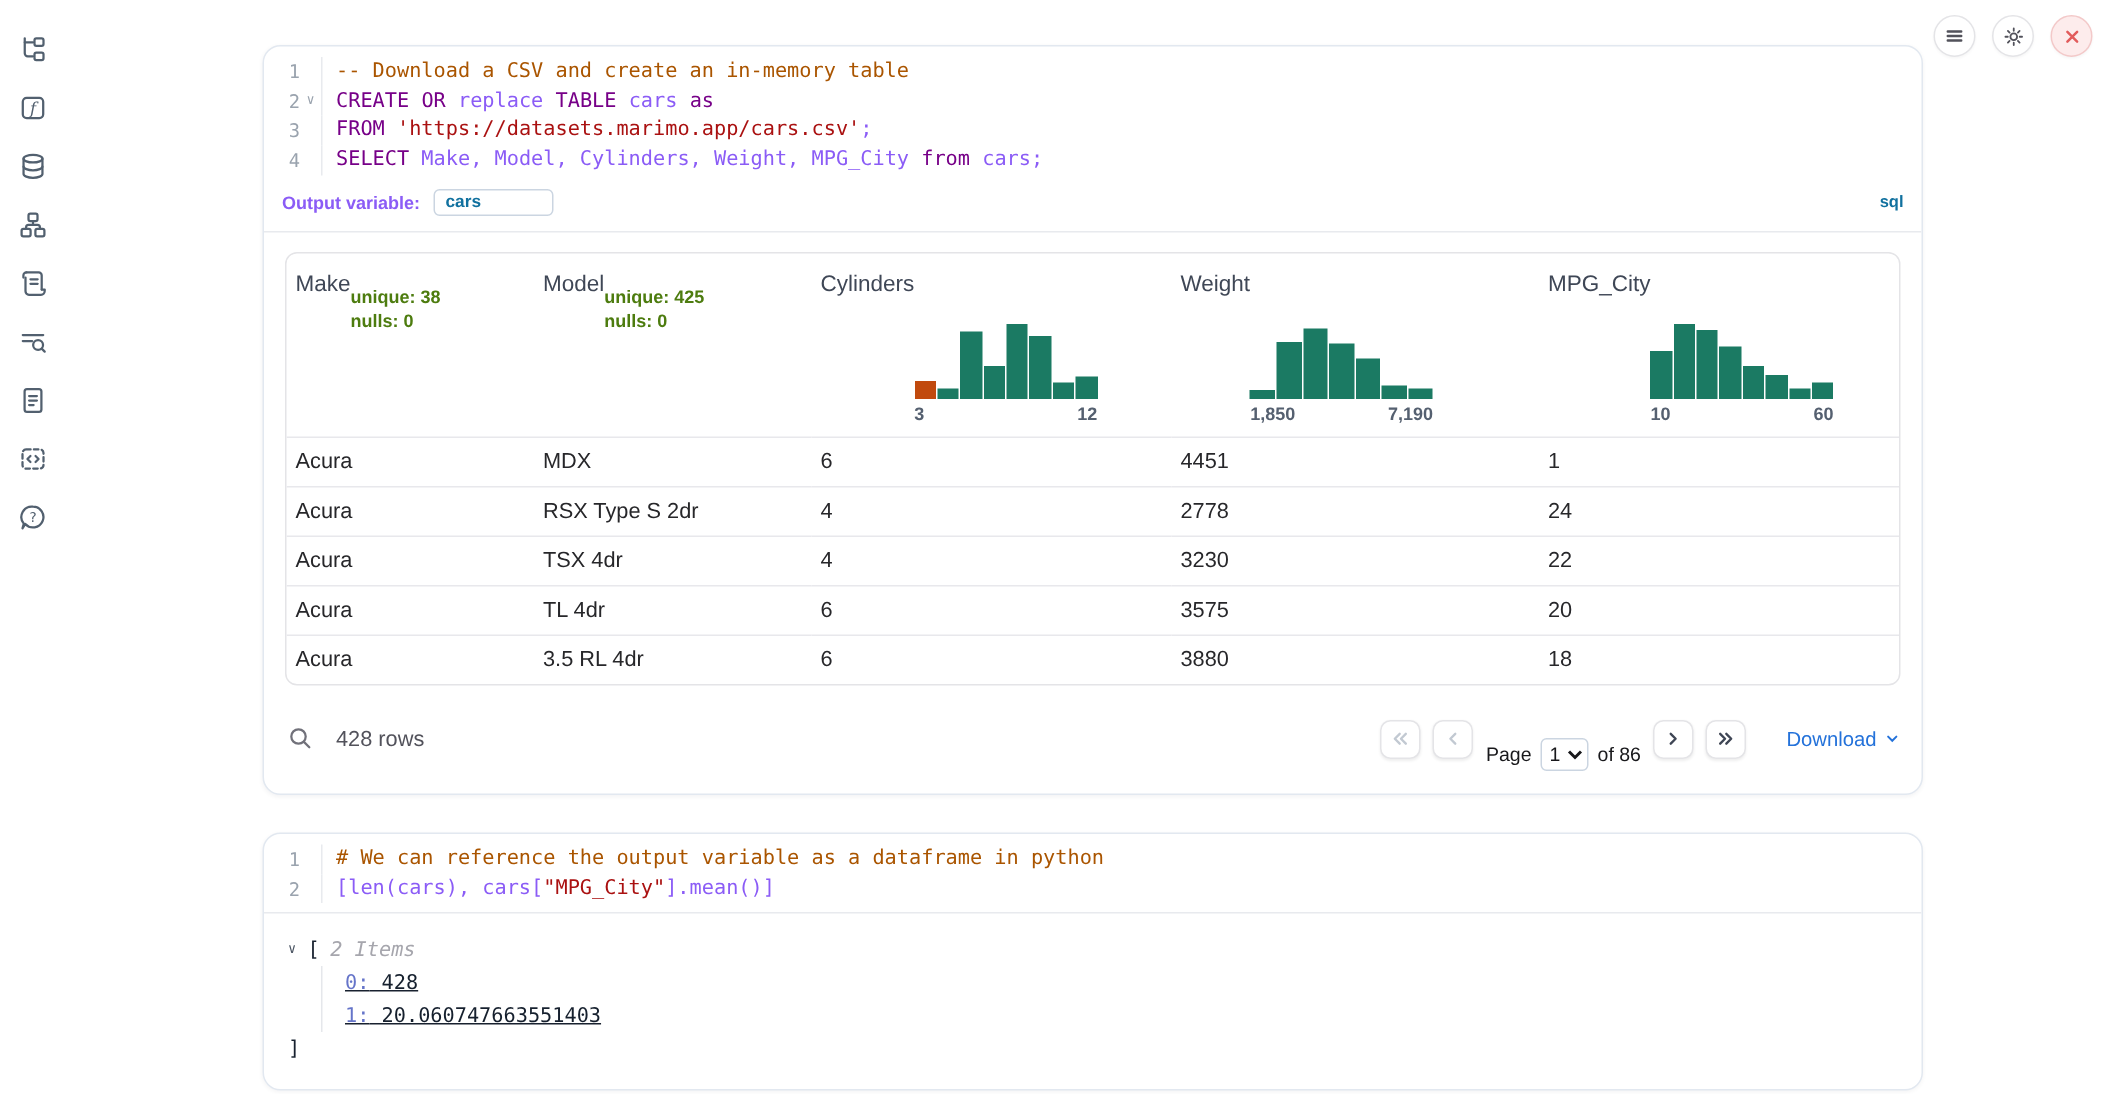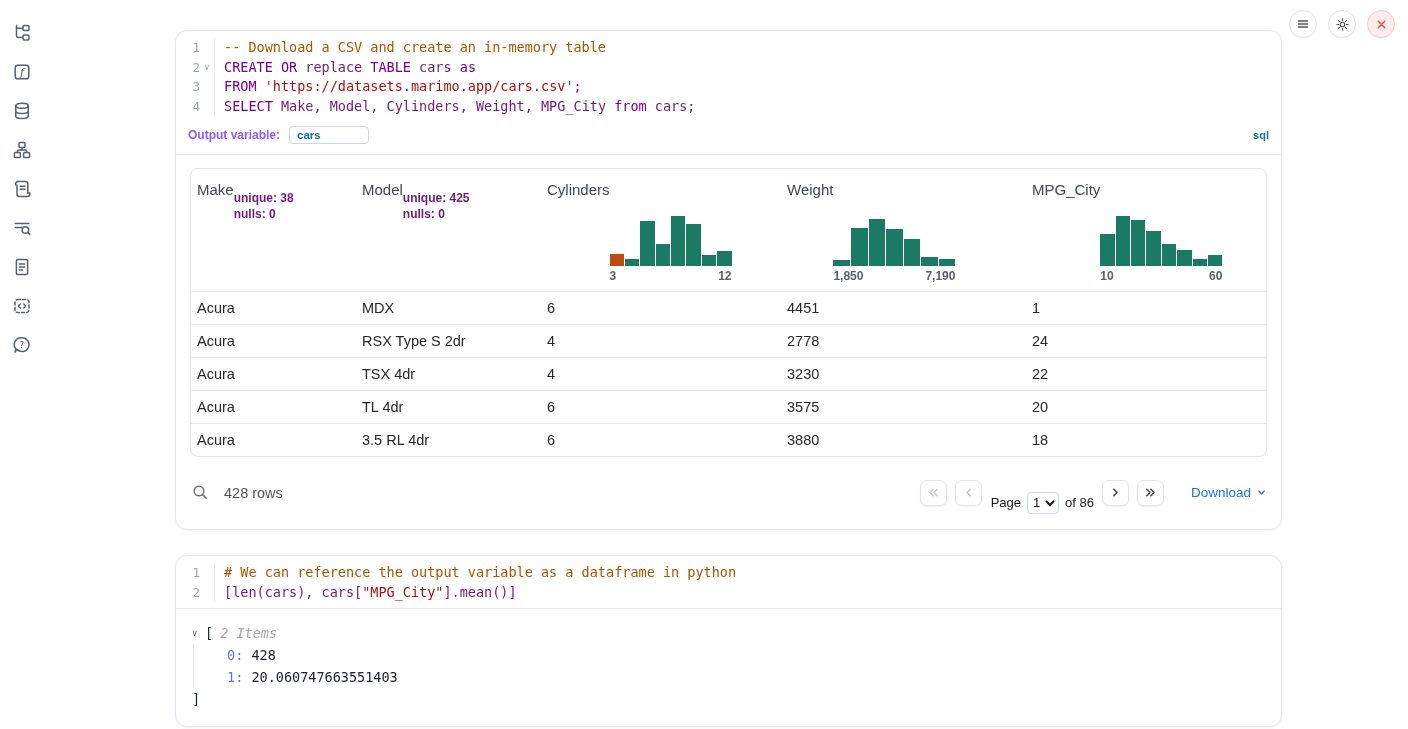--- a/index.html
+++ b/index.html
@@ -32,38 +32,38 @@
   .code-area { padding: 7px 0 6px; font-family: "DejaVu Sans Mono", monospace;
     font-size: 13.5px; line-height: 19.7px; color: #1a1f27; cursor: text; }
   .code-line { display: flex; }
   .gutter-num { flex: none; width: 24px; text-align: right; color: #9aa3ae; font-size: 12.5px; }
   .fold-gutter { flex: none; width: 15px; text-align: center; color: #9aa3ae; font-size: 9px;
     border-right: 1px solid #e8eaee; }
   .code-content { padding-left: 9px; white-space: pre; }
   .tok-comment { color: #aa5500; }
   .tok-keyword { color: #770088; }
   .tok-string  { color: #aa1111; }
-  .tok-plain   { color: #701a75; }
+  .tok-plain   { color: #8b5cf6; }
 
   
   .outvar-row { display: flex; align-items: center; gap: 9px; padding: 3px 12px 10px; }
   .outvar-label { font-size: 12px; font-weight: 700; color: #8b5cf6; }
   .outvar-input { width: 80px; height: 18px; border: 1px solid #cbd5e1; border-radius: 4px;
     font-family: "Liberation Sans", sans-serif; font-size: 11.5px; font-weight: 700;
     color: #11719f; padding: 1px 7px; outline: none; }
   .lang-badge { margin-left: auto; font-size: 11px; font-weight: 700; color: #11719f; cursor: pointer; }
   .cell-divider { border-top: 1px solid #e8eaee; }
 
   
   .table-card { margin: 13px 14px 4px; border: 1px solid #e4e4e7; border-radius: 8px; overflow: hidden; }
   table { width: 100%; border-collapse: collapse; table-layout: fixed; }
   th { vertical-align: top; text-align: left; padding: 12px 6px 8px; cursor: pointer; }
   .th-inner { display: flex; height: 102px; }
   .col-name { font-size: 15px; font-weight: 400; color: #3f4756; }
-  .col-stats { margin-top: 9px; font-size: 12px; color: #701a75; line-height: 1.38; }
+  .col-stats { margin-top: 9px; font-size: 12px; color: #4d7c0f; line-height: 1.38; }
   .hist-wrap { margin-top: auto; }
   .hist-bars { display: flex; align-items: flex-end; gap: 1px; height: 52px; width: 122px; }
   .hist-bar { flex: 1 1 0; }
   .hist-labels { display: flex; justify-content: space-between; width: 122px;
     font-size: 12px; color: #556070; margin-top: 3px; }
   td { padding: 8px 6px; border-top: 1px solid #e8e8ec; font-size: 14.5px; color: #27272a; }
 
   
   .table-footer { display: flex; align-items: center; padding: 11px 14px 15px; }
   .search-btn { background: none; border: none; cursor: pointer; display: flex; padding: 2px; }
@@ -83,21 +83,21 @@
     border: none; cursor: pointer; color: #2472da; font-family: "Liberation Sans", sans-serif;
     font-size: 13.5px; font-weight: 500; }
   .download-btn svg { stroke: #2472da; fill: none; stroke-width: 1.7; stroke-linecap: round; }
 
   
   .tree-output { padding: 13px 16px 16px; font-family: "DejaVu Sans Mono", monospace;
     font-size: 13.5px; line-height: 22px; color: #18212f; }
   .tree-head { display: flex; align-items: center; }
   .tree-chevron { font-size: 9px; color: #4b5563; width: 13px; cursor: pointer; }
   .items-label { color: #a6a6ad; font-style: italic; margin-left: 7px; }
-  .tree-entries { margin-left: 1px; border-left: 1px solid #e5e7eb; padding-left: 33px; }
+  .tree-entries { margin-left: 22px; border-left: 1px solid #e5e7eb; padding-left: 15px; text-decoration: underline; }
   .tree-key { color: #6574c9; }
   .tree-value { color: #16202e; }
 </style>
 </head>
 <body>
 
 <nav class="sidebar">
   <button class="side-btn">
     <svg width="20" height="20" viewBox="0 0 20 20">
       <path d="M4.5 2.5v10a2 2 0 0 0 2 2h3.5"></path>

